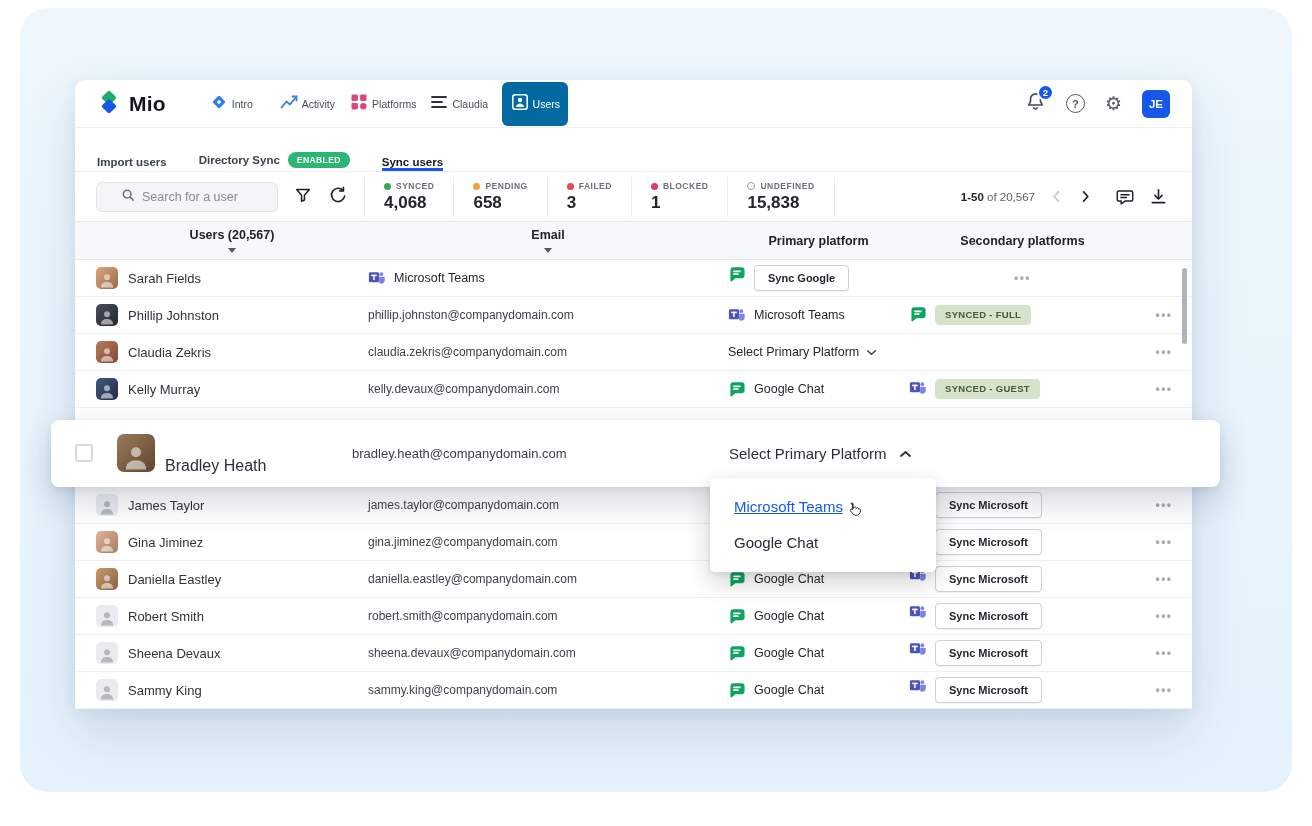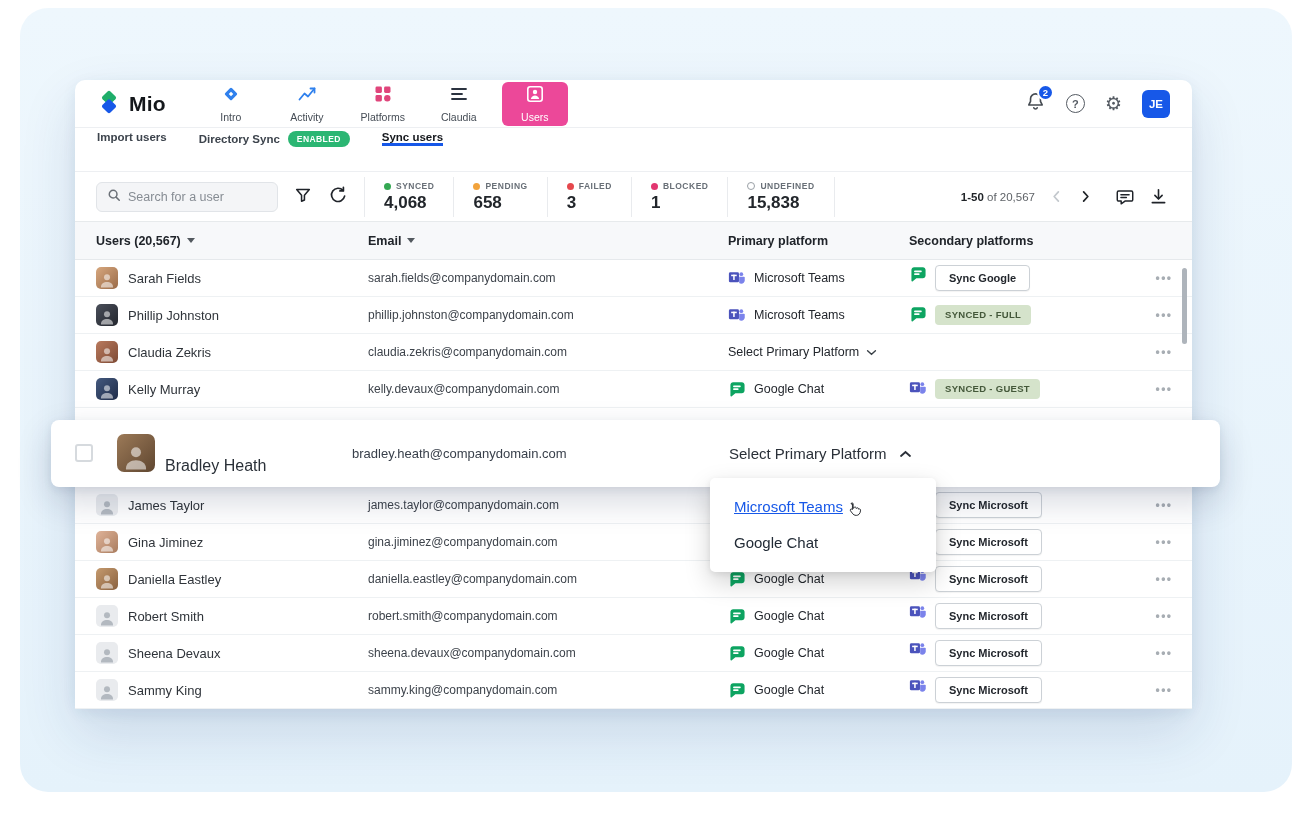--- a/index.html
+++ b/index.html
@@ -17,44 +17,44 @@
   .app-card {
     position:absolute; left:75px; top:80px; width:1117px; height:629px;
     background:#fff; border-radius:10px;
     box-shadow:0 24px 55px rgba(25,60,110,.14), 0 4px 14px rgba(25,60,110,.08);
   }
   
   .topnav { height:48px; display:flex; align-items:center; padding:8px 22px; border-bottom:1px solid #edeff2; }
   .logo { display:flex; align-items:center; gap:8px; }
   .logo-text { font-size:21px; font-weight:700; color:#14171b; letter-spacing:.2px; }
   .nav { display:flex; margin-left:32px; gap:10px; align-items:center; }
-  .nav-item { width:66px; height:44px; display:flex; flex-direction:column; align-items:center; justify-content:center; gap:3px; border-radius:6px; cursor:pointer; }
+  .nav-item { width:66px; height:44px; display:flex; flex-direction:row; align-items:center; justify-content:center; gap:3px; border-radius:6px; cursor:pointer; }
   .nav-item .nav-label { font-size:10.5px; color:#454c55; }
-  .nav-item.active { background:#ec4899; }
+  .nav-item.active { background:#0369a1; }
   .nav-item.active .nav-label { color:#fff; }
   .right-cluster { margin-left:auto; display:flex; align-items:center; gap:20px; }
   .icon-btn { position:relative; display:flex; align-items:center; justify-content:center; cursor:pointer; }
   .badge {
     position:absolute; top:-7px; right:-8px; min-width:17px; height:17px; padding:0 4px;
     background:#1758e8; color:#fff; font-size:9.5px; font-weight:700;
     border:2px solid #fff; border-radius:10px; display:flex; align-items:center; justify-content:center;
   }
   .help-circle { width:19px; height:19px; border:1.7px solid #545a62; border-radius:50%; display:flex; align-items:center; justify-content:center; font-size:11px; font-weight:700; color:#545a62; }
   .help-circle::after { content:"?"; }
   .gear-glyph { font-size:19px; color:#545a62; line-height:1; }
   .gear-glyph::after { content:"⚙"; }
   .profile-chip { width:28px; height:28px; border-radius:6px; background:#1758e8; color:#fff; font-size:11.5px; font-weight:700; display:flex; align-items:center; justify-content:center; cursor:pointer; }
   
-  .tabs { height:44px; display:flex; align-items:flex-start; padding:0 22px; gap:32px; border-bottom:1px solid #edeff2; }
+  .tabs { height:44px; display:flex; align-items:flex-end; padding:0 22px; gap:32px; border-bottom:1px solid #edeff2; }
   .tab { display:flex; align-items:center; gap:8px; font-size:11.5px; font-weight:700; color:#3c434c; cursor:pointer; border-bottom:3px solid transparent; padding-top:3px; }
   .tab.active { color:#15181d; border-bottom-color:#1758e8; }
   .tab-badge { background:#2bb673; color:#fff; font-size:8.5px; font-weight:700; letter-spacing:.4px; padding:3px 9px; border-radius:10px; }
   
   .toolbar { height:50px; display:flex; align-items:center; padding:0 24px 0 21px; border-bottom:1px solid #e7eaec; }
-  .search-box { width:182px; height:30px; background:#f4f5f7; border:1px solid #e1e4e8; border-radius:6px; display:flex; align-items:center; gap:7px; padding:0 10px; }
+  .search-box { width:182px; height:30px; background:#f4f5f7; border:1px solid #e1e4e8; border-radius:6px; display:flex; align-items:center; gap:7px; padding:0 24px; }
   .search-box input { border:none; outline:none; background:transparent; font-family:"Liberation Sans",sans-serif; font-size:12.5px; color:#2a2f35; width:100%; }
   .search-box input::placeholder { color:#868c93; }
   .tool-ic { margin-left:16px; cursor:pointer; display:flex; align-items:center; }
   .stats-group { display:flex; align-items:stretch; margin-left:16px; border-right:1px solid #e9ebee; height:40px; }
   .stat { padding:1px 19px 0; border-left:1px solid #e9ebee; display:flex; flex-direction:column; justify-content:center; gap:2px; }
   .stat-label { display:flex; align-items:center; gap:5px; font-size:8.5px; font-weight:700; letter-spacing:.5px; color:#686f77; }
   .dot { width:7px; height:7px; border-radius:50%; }
   .ring { width:8px; height:8px; border-radius:50%; border:1.7px solid #9aa0a6; background:#fff; }
   .stat-value { font-size:17px; font-weight:700; color:#22262b; }
   .pager { margin-left:auto; display:flex; align-items:center; gap:14px; }
@@ -63,21 +63,21 @@
   .chev { cursor:pointer; display:flex; }
   .chev.disabled { color:#c3c8cd; cursor:default; }
   .chev.enabled { color:#202428; }
   .pager .gap-lg { margin-left:8px; }
   
   .thead {
     height:38px; background:#f7f8fa; border-bottom:1px solid #e6e9ec;
     display:grid; grid-template-columns:272px 360px 181px 1fr 56px; align-items:center; padding-left:21px;
     font-size:12.5px; font-weight:700; color:#20242a;
   }
-  .th { display:flex; align-items:center; gap:6px; }
+  .th { display:flex; align-items:center; gap:6px;flex-direction:column; }
   .caret-down { width:0; height:0; border-left:4px solid transparent; border-right:4px solid transparent; border-top:5px solid #53595f; }
   .trow {
     display:grid; grid-template-columns:272px 360px 181px 1fr 56px; align-items:center;
     height:37px; padding-left:21px; border-bottom:1px solid #eef1f3; background:#fff;
   }
   .name-cell { display:flex; align-items:center; gap:10px; }
   .avatar { width:22px; height:22px; border-radius:5px; overflow:hidden; display:flex; align-items:flex-end; justify-content:center; flex:0 0 auto; }
   .avatar svg { display:block; }
   .av-photo { width:100%; height:100%; display:flex; align-items:flex-end; justify-content:center; }
   .av-ph { width:100%; height:100%; background:#e9ebee; display:flex; align-items:flex-end; justify-content:center; }
@@ -350,21 +350,20 @@
             <span class="av-photo" style="background: linear-gradient(135deg, rgb(215, 167, 126), rgb(154, 107, 72));">
               <svg width="18" height="18" viewBox="0 0 24 24" fill="rgba(255,255,255,.55)">
                 <circle cx="12" cy="8.2" r="4"></circle>
                 <path d="M4 21c0-4 3.6-6.5 8-6.5s8 2.5 8 6.5v1H4z"></path>
               </svg>
             </span>
 
           </span>
           <span class="uname">Sarah Fields</span>
         </div>
-        <div class="email-cell">sarah.fields@companydomain.com</div>
         <div>
           <span class="plat">
             <svg width="18" height="18" viewBox="0 0 20 20">
               <circle cx="14.8" cy="5.8" r="2.1" fill="#7b83eb"></circle>
               <path d="M12.4 8.5h5.2c.6 0 1 .4 1 1v3.1c0 2.1-1.7 3.8-3.8 3.8-.9 0-1.8-.3-2.4-.9V8.5z" fill="#7b83eb"></path>
               <rect x="1" y="3.6" width="11.2" height="11.2" rx="1.6" fill="#4b53bc"></rect>
               <rect x="3.5" y="6.3" width="6.2" height="1.7" fill="#fff"></rect>
               <rect x="5.75" y="6.3" width="1.7" height="5.9" fill="#fff"></rect>
             </svg>
             <span>Microsoft Teams</span>

